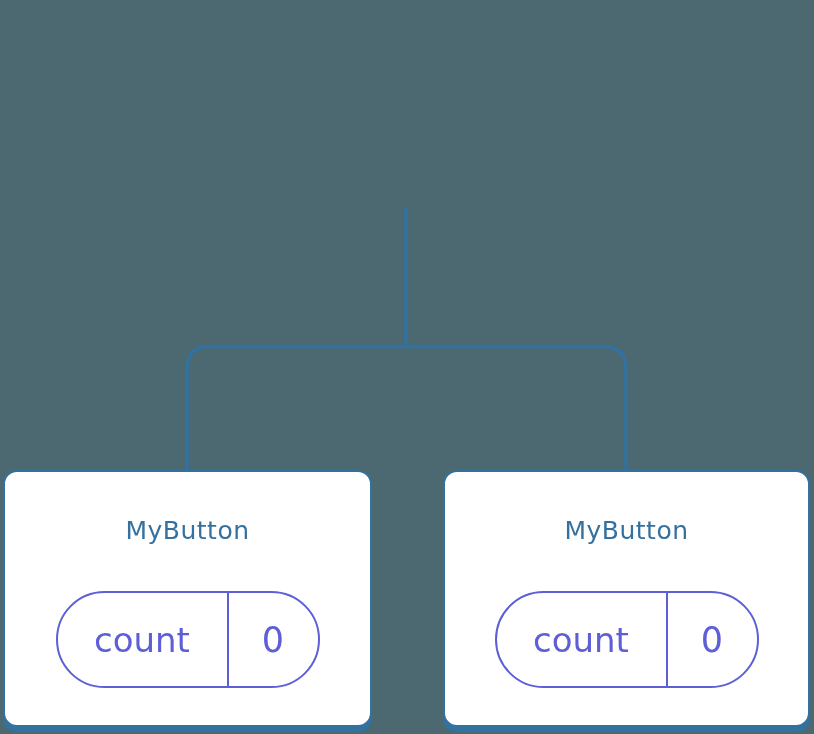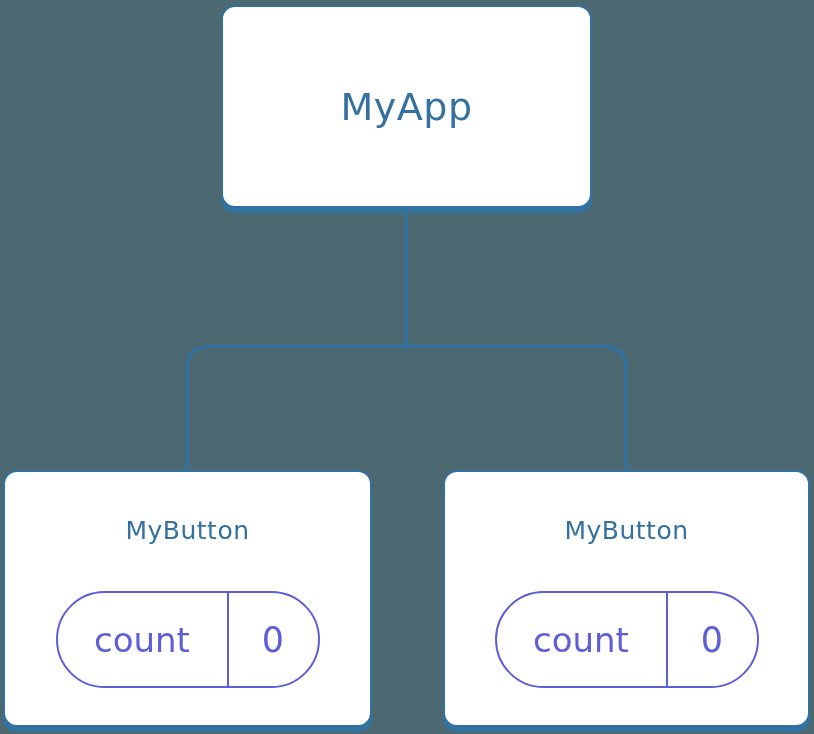--- a/index.html
+++ b/index.html
@@ -100,23 +100,20 @@
 </head>
 <body>
 
 <div class="stage">
 
   <svg class="connectors" width="814" height="734" viewBox="0 0 814 734" aria-hidden="true">
     <path class="conn" d="M406 208 V347"></path>
     <path class="conn" d="M187 471 V369 Q187 346.5 209.5 346.5 H603.5 Q626 346.5 626 369 V471"></path>
   </svg>
 
-  <div class="node node-root">
-    <div class="node-label">MyApp</div>
-  </div>
 
   <div class="node node-child node-left">
     <div class="node-label">MyButton</div>
     <div class="state-pill">
       <span class="state-key">count</span>
       <span class="state-value">0</span>
     </div>
   </div>
 
   <div class="node node-child node-right">

